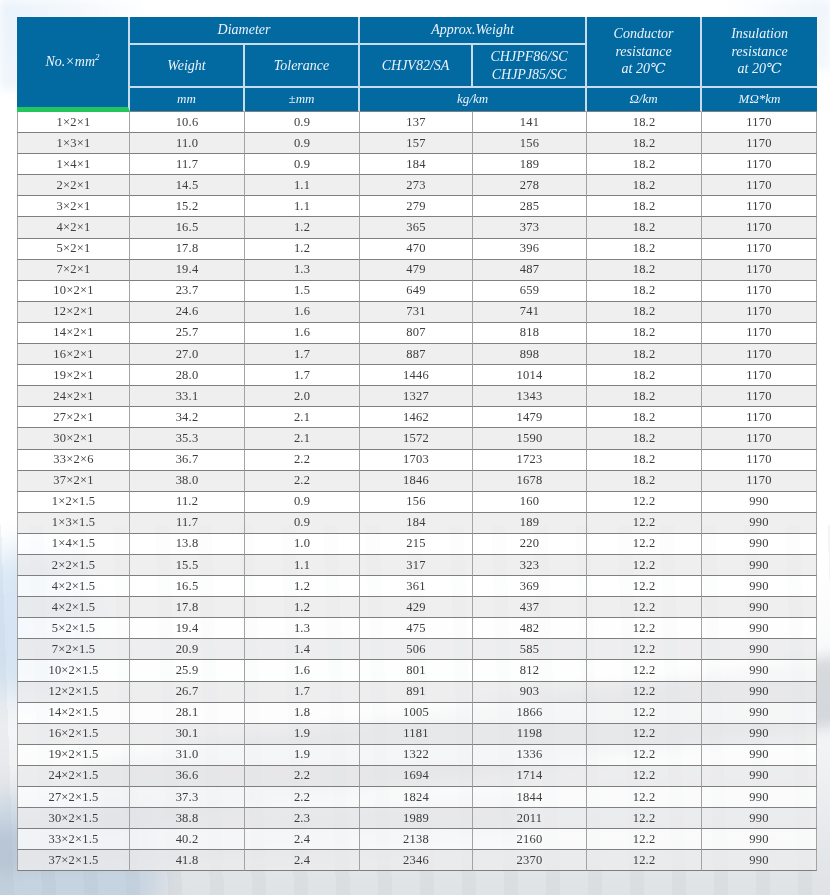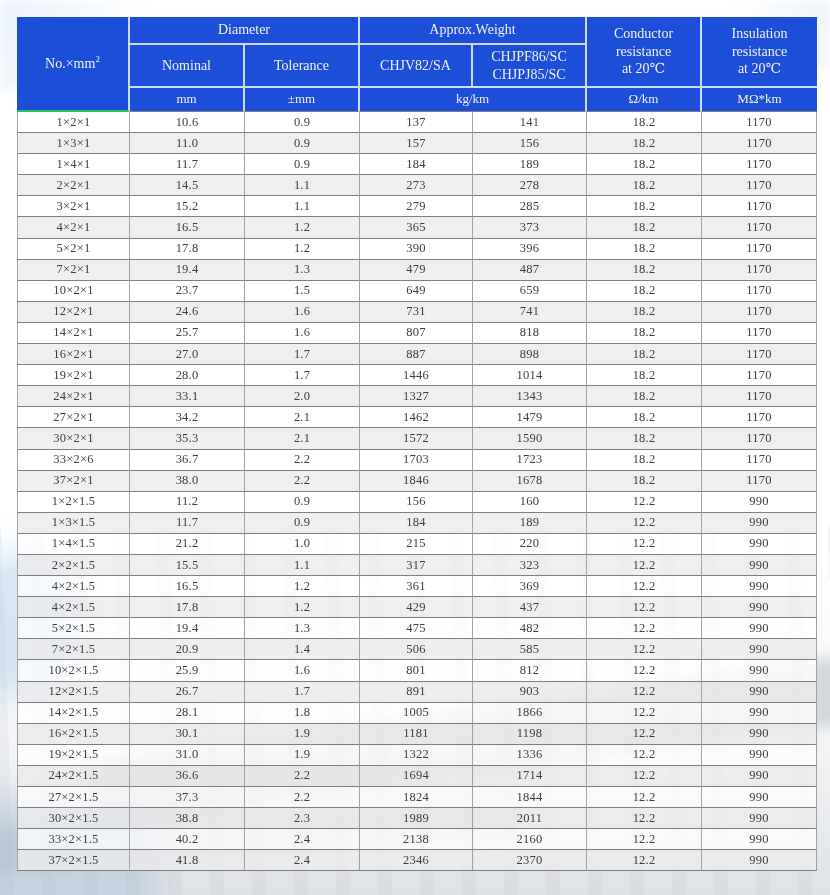--- a/index.html
+++ b/index.html
@@ -41,27 +41,27 @@
     background:linear-gradient(245deg, rgba(195,218,240,0.30), rgba(255,255,255,0) 70%);
     filter:blur(5px);
   }
   
   table.spec{
     position:absolute;left:17px;top:17px;width:800px;
     border-collapse:separate;border-spacing:0;table-layout:fixed;
   }
   table.spec th, table.spec td{box-sizing:border-box;padding:0;text-align:center;vertical-align:middle;}
   thead th{
-    background:#1d4ed8;color:#edf3fa;font-weight:normal;font-size:14px;line-height:1.25;
-    border-right:2px solid #c8dcee;border-bottom:2px solid #c8dcee;
+    background:#0369a1;color:#edf3fa;font-weight:normal;font-size:14px;line-height:1.25;
+    border-right:2px solid #c8dcee;border-bottom:2px solid #c8dcee;font-style:italic;
   }
   thead tr.h1 th{height:28px;}
   thead tr.h2 th{height:43px;}
   thead tr.h3 th{height:24px;font-size:13px;}
-  th.spec-col{border-bottom:2px solid #22c55e;font-size:14px;}
+  th.spec-col{border-bottom:5px solid #22c55e;font-size:14px;}
   th.no-rb{border-right:none;}
   thead tr.h3 th{border-bottom:1px solid #7f7f7f;}
   th sup{font-size:9px;vertical-align:super;line-height:0;}
   tbody td{
     height:21.1px;font-size:12.5px;color:#3d3d3d;letter-spacing:0.2px;
     background:rgba(255,255,255,0.78);
     border-right:1px solid #a3a3a3;border-bottom:1px solid #7f7f7f;
   }
   tbody td:first-child{border-left:1px solid #a3a3a3;}
   tbody tr:nth-child(even) td{background:rgba(235,236,237,0.82);}
@@ -101,21 +101,21 @@
           <span>resistance</span><br>
           <span>at 20℃</span>
         </th>
         <th rowspan="2" class="no-rb">
           <span>Insulation</span><br>
           <span>resistance</span><br>
           <span>at 20℃</span>
         </th>
       </tr>
       <tr class="h2">
-        <th>Nominal</th>
+        <th>Weight</th>
         <th>Tolerance</th>
         <th>CHJV82/SA</th>
         <th>
           <span>CHJPF86/SC</span><br>
           <span>CHJPJ85/SC</span>
         </th>
       </tr>
       <tr class="h3">
         <th>mm</th>
         <th>±mm</th>
@@ -176,21 +176,21 @@
           <td>1.2</td>
           <td>365</td>
           <td>373</td>
           <td>18.2</td>
           <td>1170</td>
         </tr>
         <tr>
           <td>5×2×1</td>
           <td>17.8</td>
           <td>1.2</td>
-          <td>390</td>
+          <td>470</td>
           <td>396</td>
           <td>18.2</td>
           <td>1170</td>
         </tr>
         <tr>
           <td>7×2×1</td>
           <td>19.4</td>
           <td>1.3</td>
           <td>479</td>
           <td>487</td>
@@ -300,21 +300,21 @@
           <td>1×3×1.5</td>
           <td>11.7</td>
           <td>0.9</td>
           <td>184</td>
           <td>189</td>
           <td>12.2</td>
           <td>990</td>
         </tr>
         <tr>
           <td>1×4×1.5</td>
-          <td>21.2</td>
+          <td>13.8</td>
           <td>1.0</td>
           <td>215</td>
           <td>220</td>
           <td>12.2</td>
           <td>990</td>
         </tr>
         <tr>
           <td>2×2×1.5</td>
           <td>15.5</td>
           <td>1.1</td>

